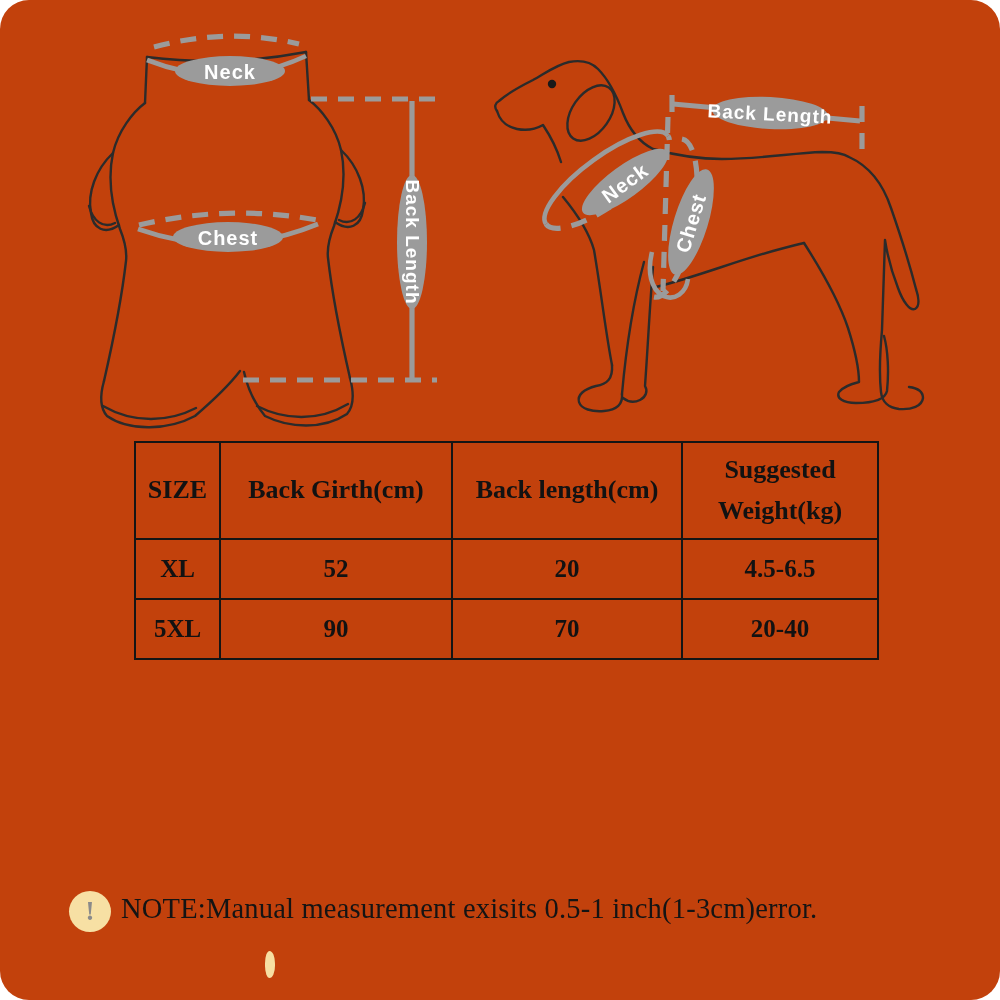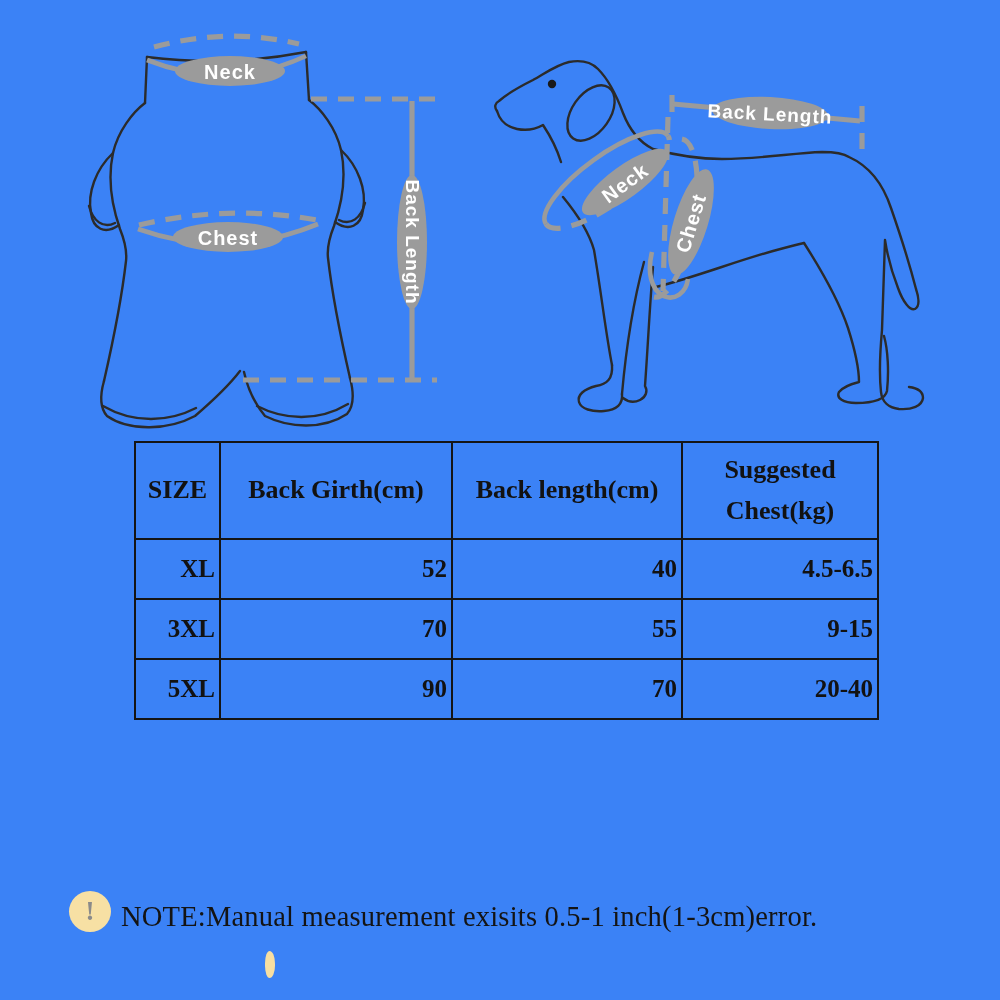--- a/index.html
+++ b/index.html
@@ -1,18 +1,18 @@
 <!DOCTYPE html>
 <html><head>
 <meta charset="utf-8">
 <style>
   html,body { margin:0; padding:0; background:#ffffff; }
   #page {
-    position:relative; width:1000px; height:1000px; background:#3b82f6;
-    font-family:"Liberation Serif", serif; overflow:hidden;
+    position:relative; width:1000px; height:1000px; background:#c2410c;
+    font-family:"Liberation Serif", serif; overflow:hidden;border-radius:29px;
   }
   #diagrams { position:absolute; left:0; top:0; }
 
   
   .outline { fill:none; stroke:#2b2b2b; stroke-width:2.4; stroke-linecap:round; stroke-linejoin:round; }
   .mdash   { fill:none; stroke:#9b9b9b; stroke-width:5.2; stroke-dasharray:16 11; }
   .msolid  { fill:none; stroke:#9b9b9b; stroke-width:4.6; }
   .mlabel  { fill:#9b9b9b; stroke:none; }
   .mtext   { fill:#ffffff; font-family:"Liberation Sans", sans-serif; font-weight:bold;
              font-size:20px; letter-spacing:1px; text-anchor:middle; dominant-baseline:central; }
@@ -21,32 +21,32 @@
   
   #size-table {
     position:absolute; left:134px; top:441px; width:743px;
     border-collapse:collapse; table-layout:fixed;
   }
   #size-table td, #size-table th {
     border:2px solid #151515; text-align:center; vertical-align:middle;
     color:#121212; padding:0 4px;
   }
   #size-table th { height:95px; font-size:26px; font-weight:bold; line-height:1.55; }
-  #size-table td { height:58px; font-size:25px; font-weight:bold;text-align:right; }
+  #size-table td { height:58px; font-size:25px; font-weight:bold; }
 
   
   #note-icon {
     position:absolute; left:69px; top:891px; width:42px; height:41px;
     background:#f7e0a4; border-radius:50%;
     display:flex; align-items:center; justify-content:center;
     color:#8a8a8a; font-size:27px; font-weight:bold; font-family:"Liberation Serif", serif;
   }
   #note-text {
     position:absolute; left:121px; top:893px; width:800px;
-    font-size:28.5px; color:#141414; letter-spacing:0.2px;margin-top:8px;
+    font-size:28.5px; color:#141414; letter-spacing:0.2px;
   }
   #yellow-mark {
     position:absolute; left:265px; top:951px; width:10px; height:27px;
     background:#f7dfa2; border-radius:50% 60% 60% 50% / 50% 50% 50% 50%;
   }
 </style>
 </head>
 <body>
 
 <div id="page">
@@ -133,33 +133,27 @@
       <col style="width:85px">
         <col style="width:232px">
         <col style="width:230px">
         <col style="width:196px">
     </colgroup>
     <tbody>
         <tr>
       <th>SIZE</th>
       <th>Back Girth(cm)</th>
       <th>Back length(cm)</th>
-      <th>Suggested Chest(kg)</th>
+      <th>Suggested Weight(kg)</th>
     </tr>
     <tr>
       <td>XL</td>
       <td>52</td>
-      <td>40</td>
+      <td>20</td>
       <td>4.5-6.5</td>
-    </tr>
-    <tr>
-      <td>3XL</td>
-      <td>70</td>
-      <td>55</td>
-      <td>9-15</td>
     </tr>
     <tr>
       <td>5XL</td>
       <td>90</td>
       <td>70</td>
       <td>20-40</td>
     </tr>
   </tbody>
     </table>
 

